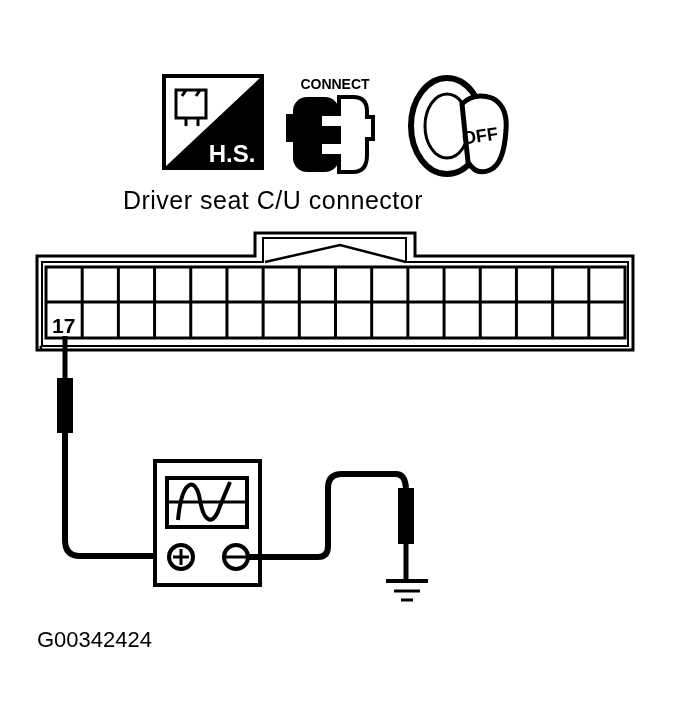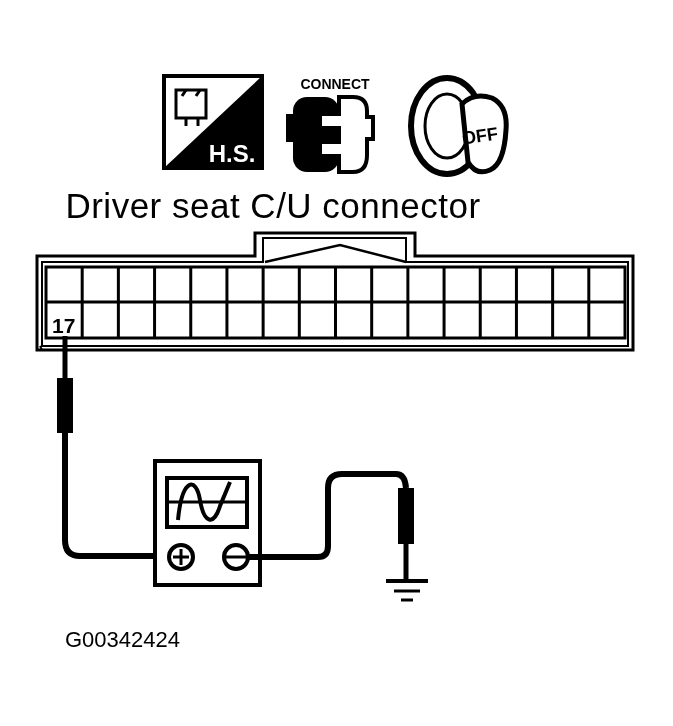--- a/index.html
+++ b/index.html
@@ -1,19 +1,19 @@
 <!DOCTYPE html>
 <html><head>
 <meta charset="utf-8">
 <style>
   html, body { margin:0; padding:0; background:#ffffff; }
   body { width:673px; height:726px; position:relative; overflow:hidden; font-family:"Liberation Sans", sans-serif; }
   .abs { position:absolute; }
-  #title { left:0; width:546px; top:186px; text-align:center; font-size:35px; letter-spacing:0.5px; color:#000; font-family:"Liberation Sans", sans-serif; }
-  #figid { left:37px; top:627px; font-size:22px; color:#000; font-family:"Liberation Sans", sans-serif;margin-left:28px; }
+  #title { left:0; width:546px; top:186px; text-align:center; font-size:25px; letter-spacing:0.5px; color:#000; font-family:"Liberation Sans", sans-serif; }
+  #figid { left:37px; top:627px; font-size:22px; color:#000; font-family:"Liberation Sans", sans-serif; }
   svg { position:absolute; left:0; top:0; }
 </style>
 </head>
 <body>
 
 <svg width="673" height="726" viewBox="0 0 673 726">
 
   <g>
     <rect x="164" y="76" width="98" height="92" fill="#fff" stroke="#000" stroke-width="4"></rect>
     <polygon points="262,76 262,168 164,168" fill="#000"></polygon>

